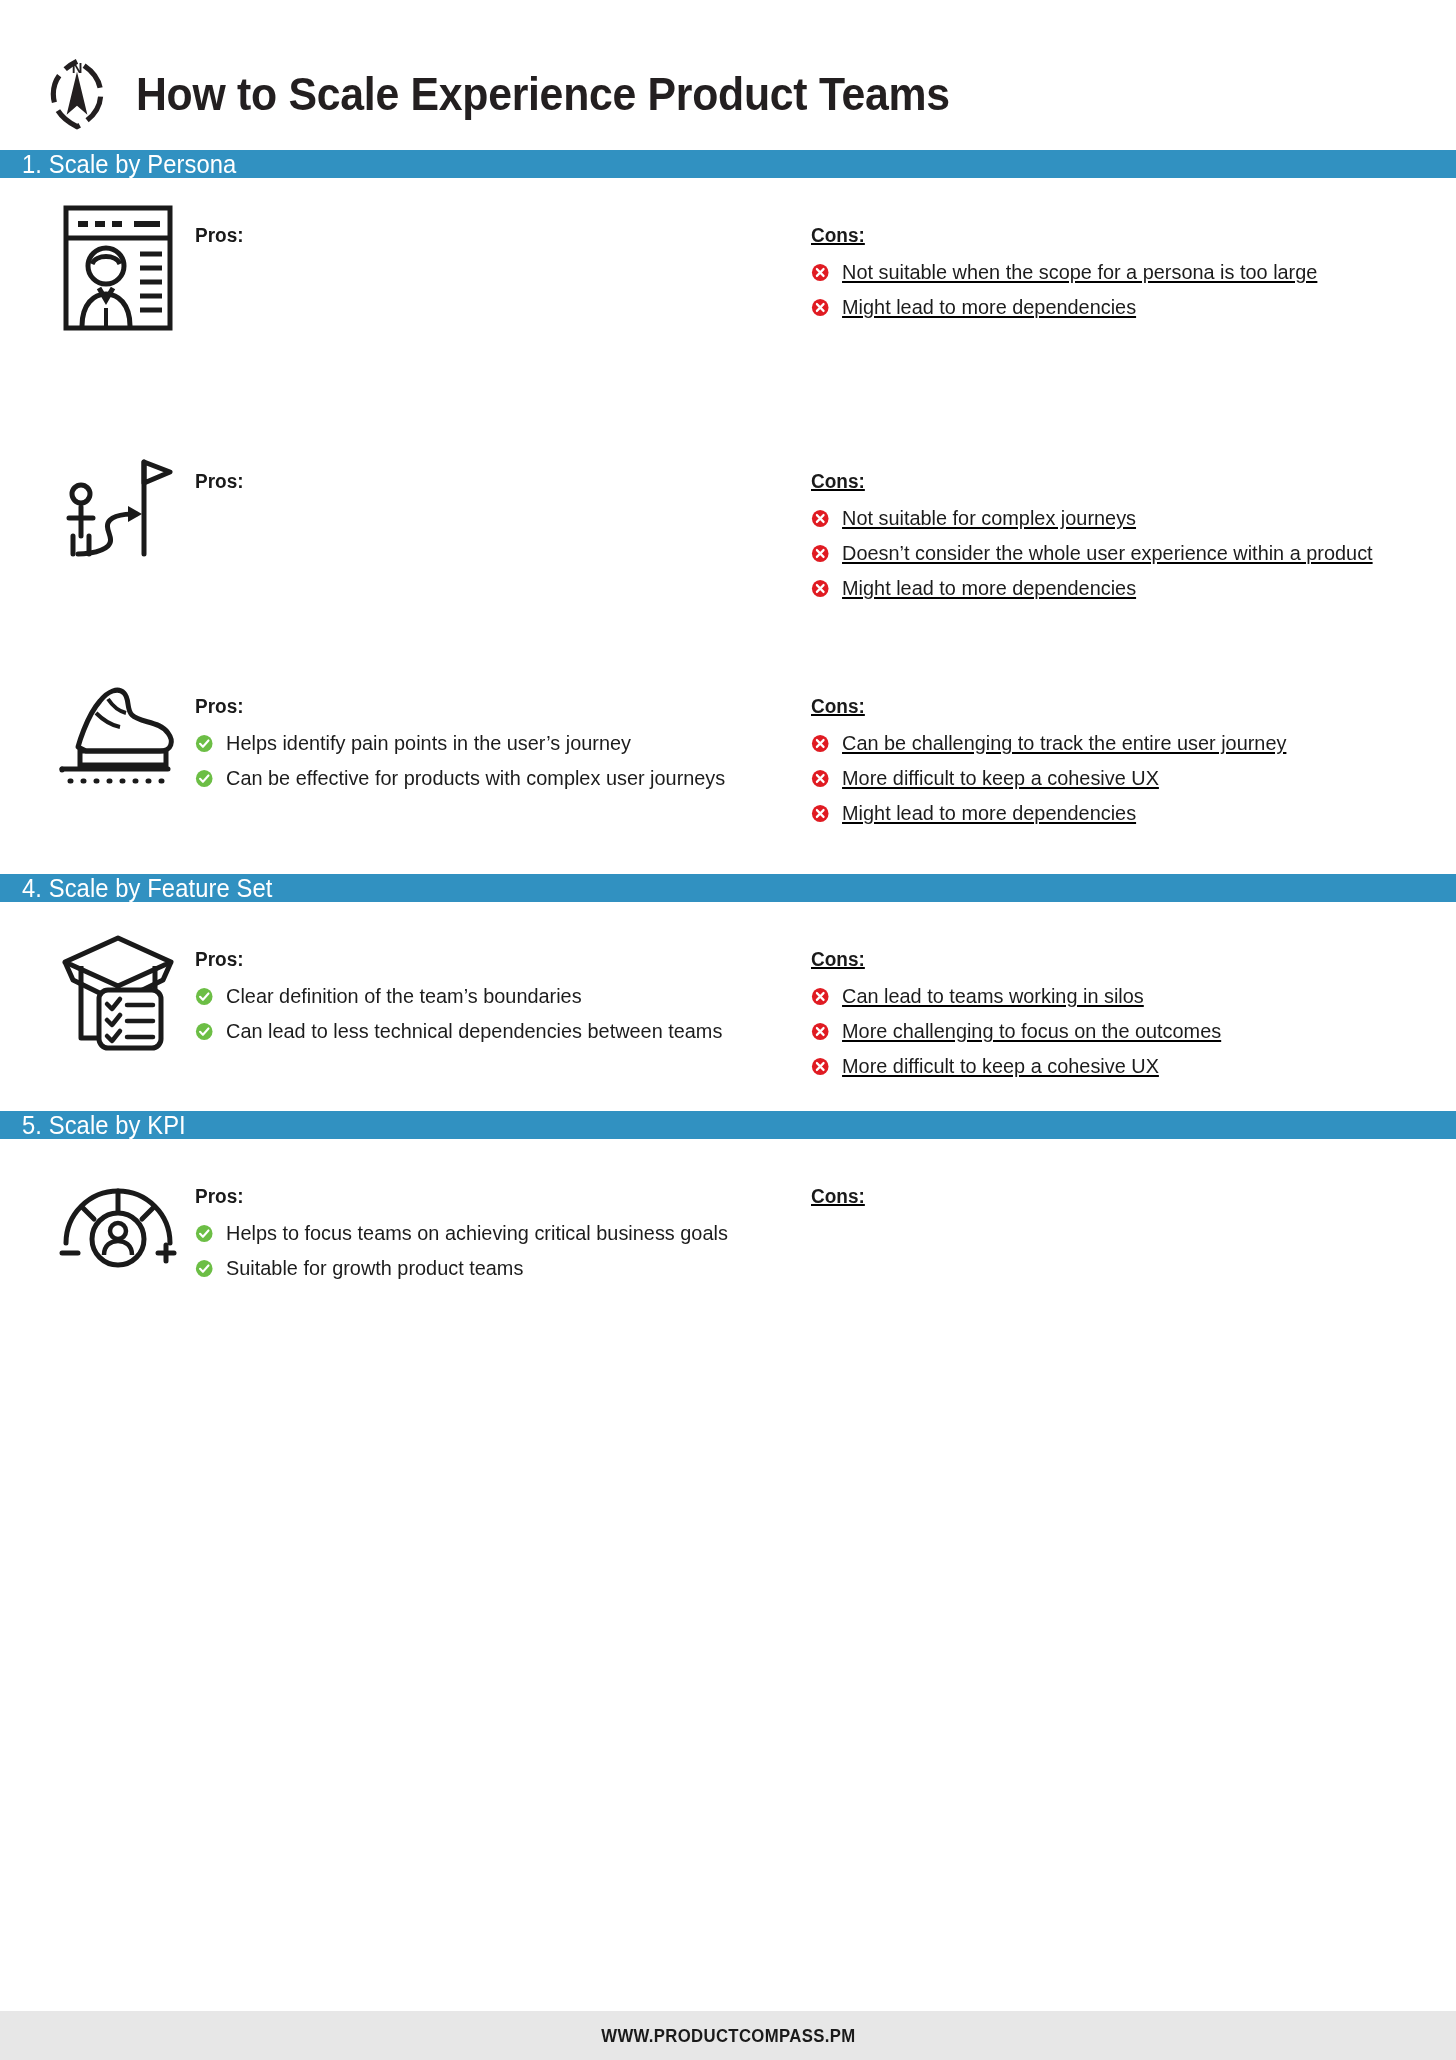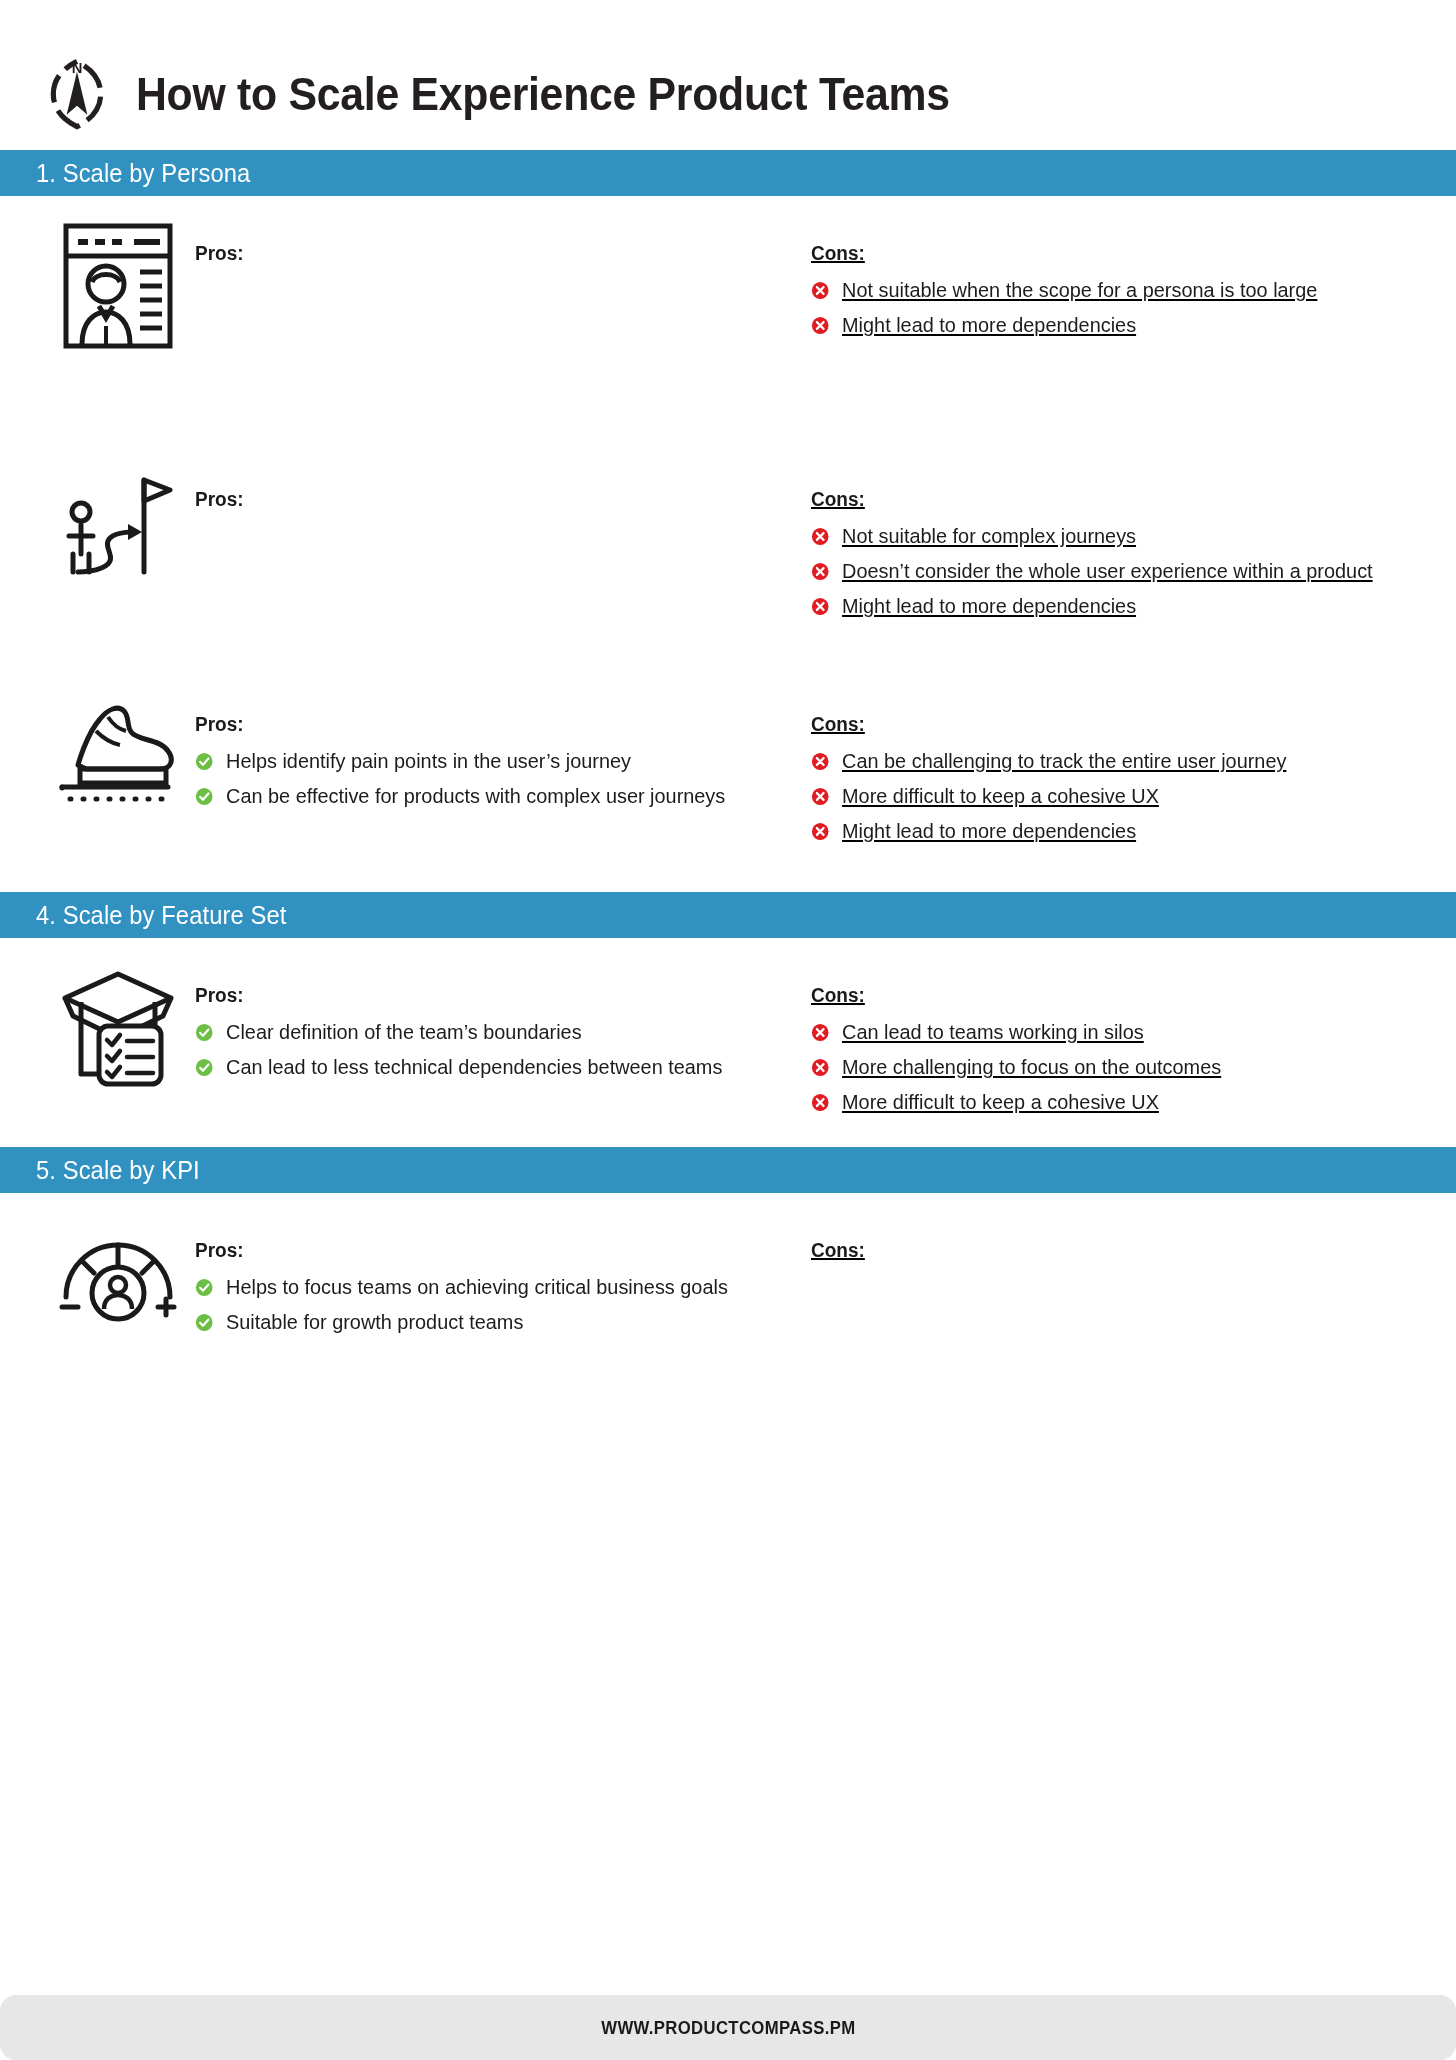--- a/index.html
+++ b/index.html
@@ -41,24 +41,24 @@
     color: #231f20;
     letter-spacing: -0.3px;
     transform: scaleX(0.93);
     transform-origin: left center;
     white-space: nowrap;
   }
 
   
   .bar {
     background: #3191c1;
-    height: 46px;
+    height: 28px;
     display: flex;
     align-items: center;
-    padding-left: 36px;
+    padding-left: 22px;
     width: 100%;
   }
   .bar-title {
     color: #ffffff;
     font-size: 25px;
     font-weight: normal;
     letter-spacing: 0.1px;
     transform: scaleX(0.95);
     transform-origin: left center;
     white-space: nowrap;
@@ -129,26 +129,25 @@
   .gap-lg { height: 92px; }
   .gap-md { height: 46px; }
   .gap-sm { height: 30px; }
 
   
   .footer {
     position: absolute;
     left: 0;
     bottom: 0;
     width: 1456px;
-    height: 65px;
+    height: 49px;
     background: #e7e7e7;
     display: flex;
     align-items: center;
     justify-content: center;
-    border-radius: 16px;
   }
   .footer-text {
     font-family: "Liberation Sans Narrow", "Liberation Sans", sans-serif;
     font-size: 19px;
     font-weight: bold;
     letter-spacing: 0.4px;
     color: #1a1a1a;
     transform: scaleX(0.88);
   }
 </style>

